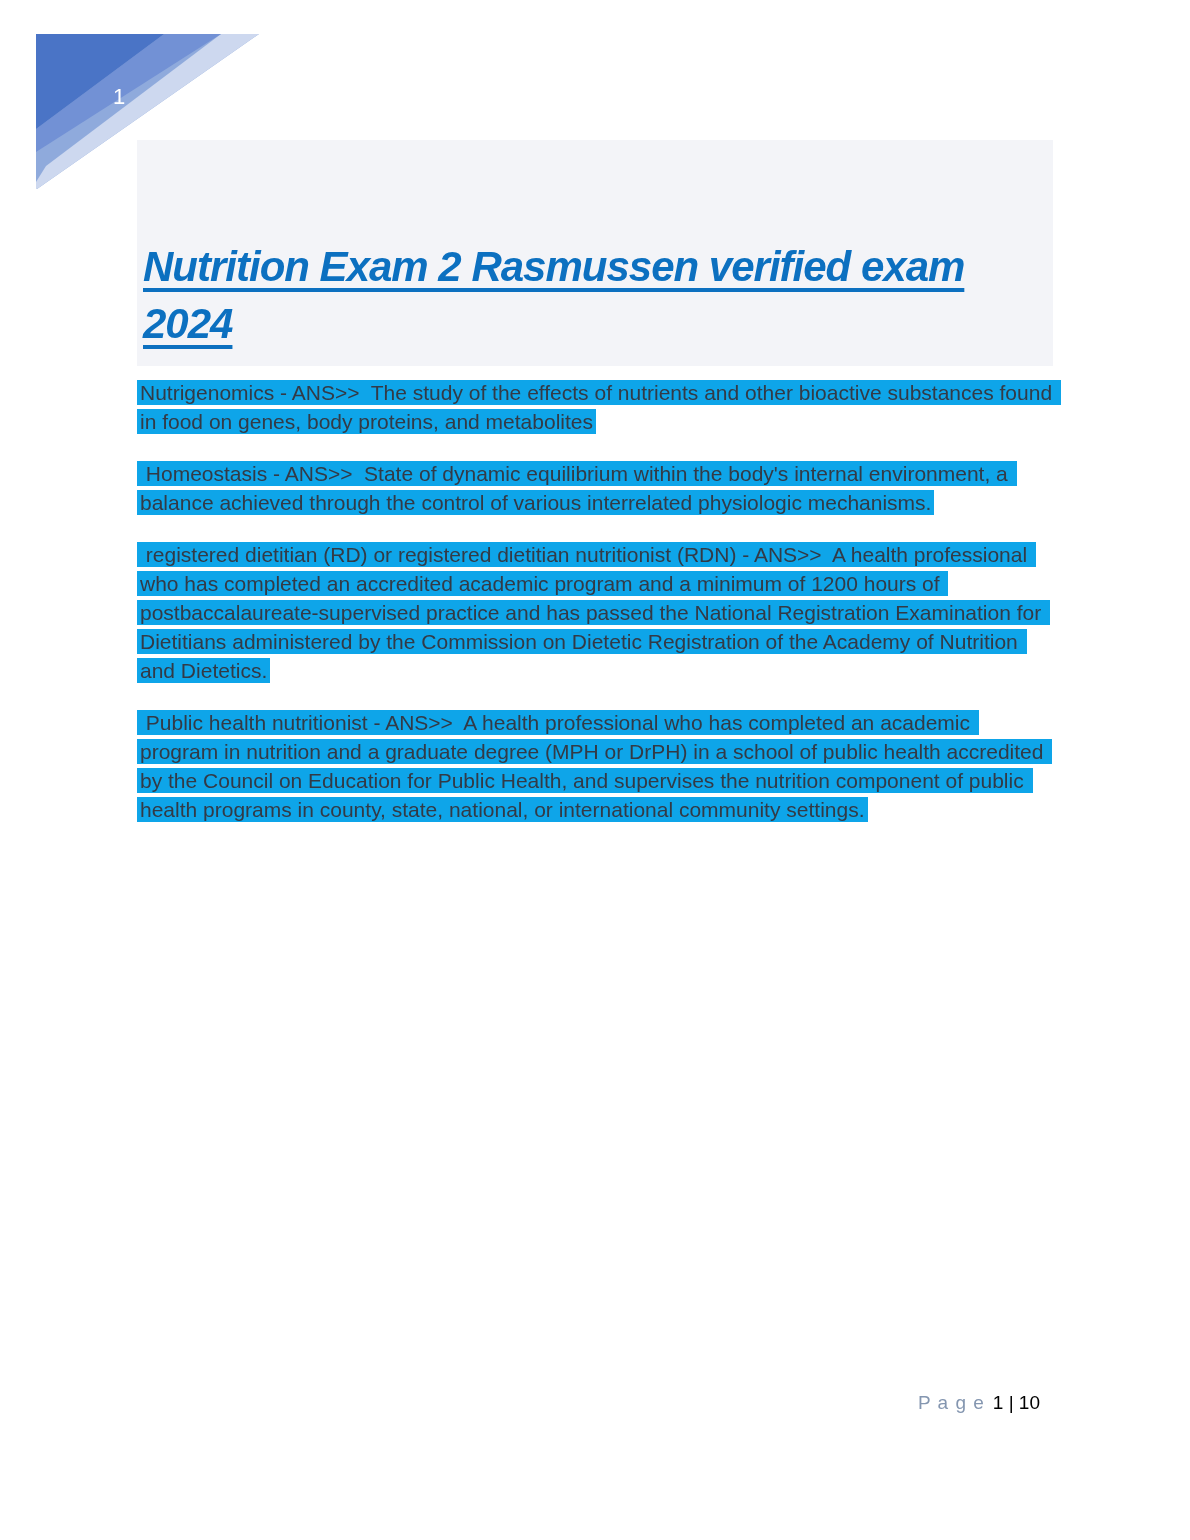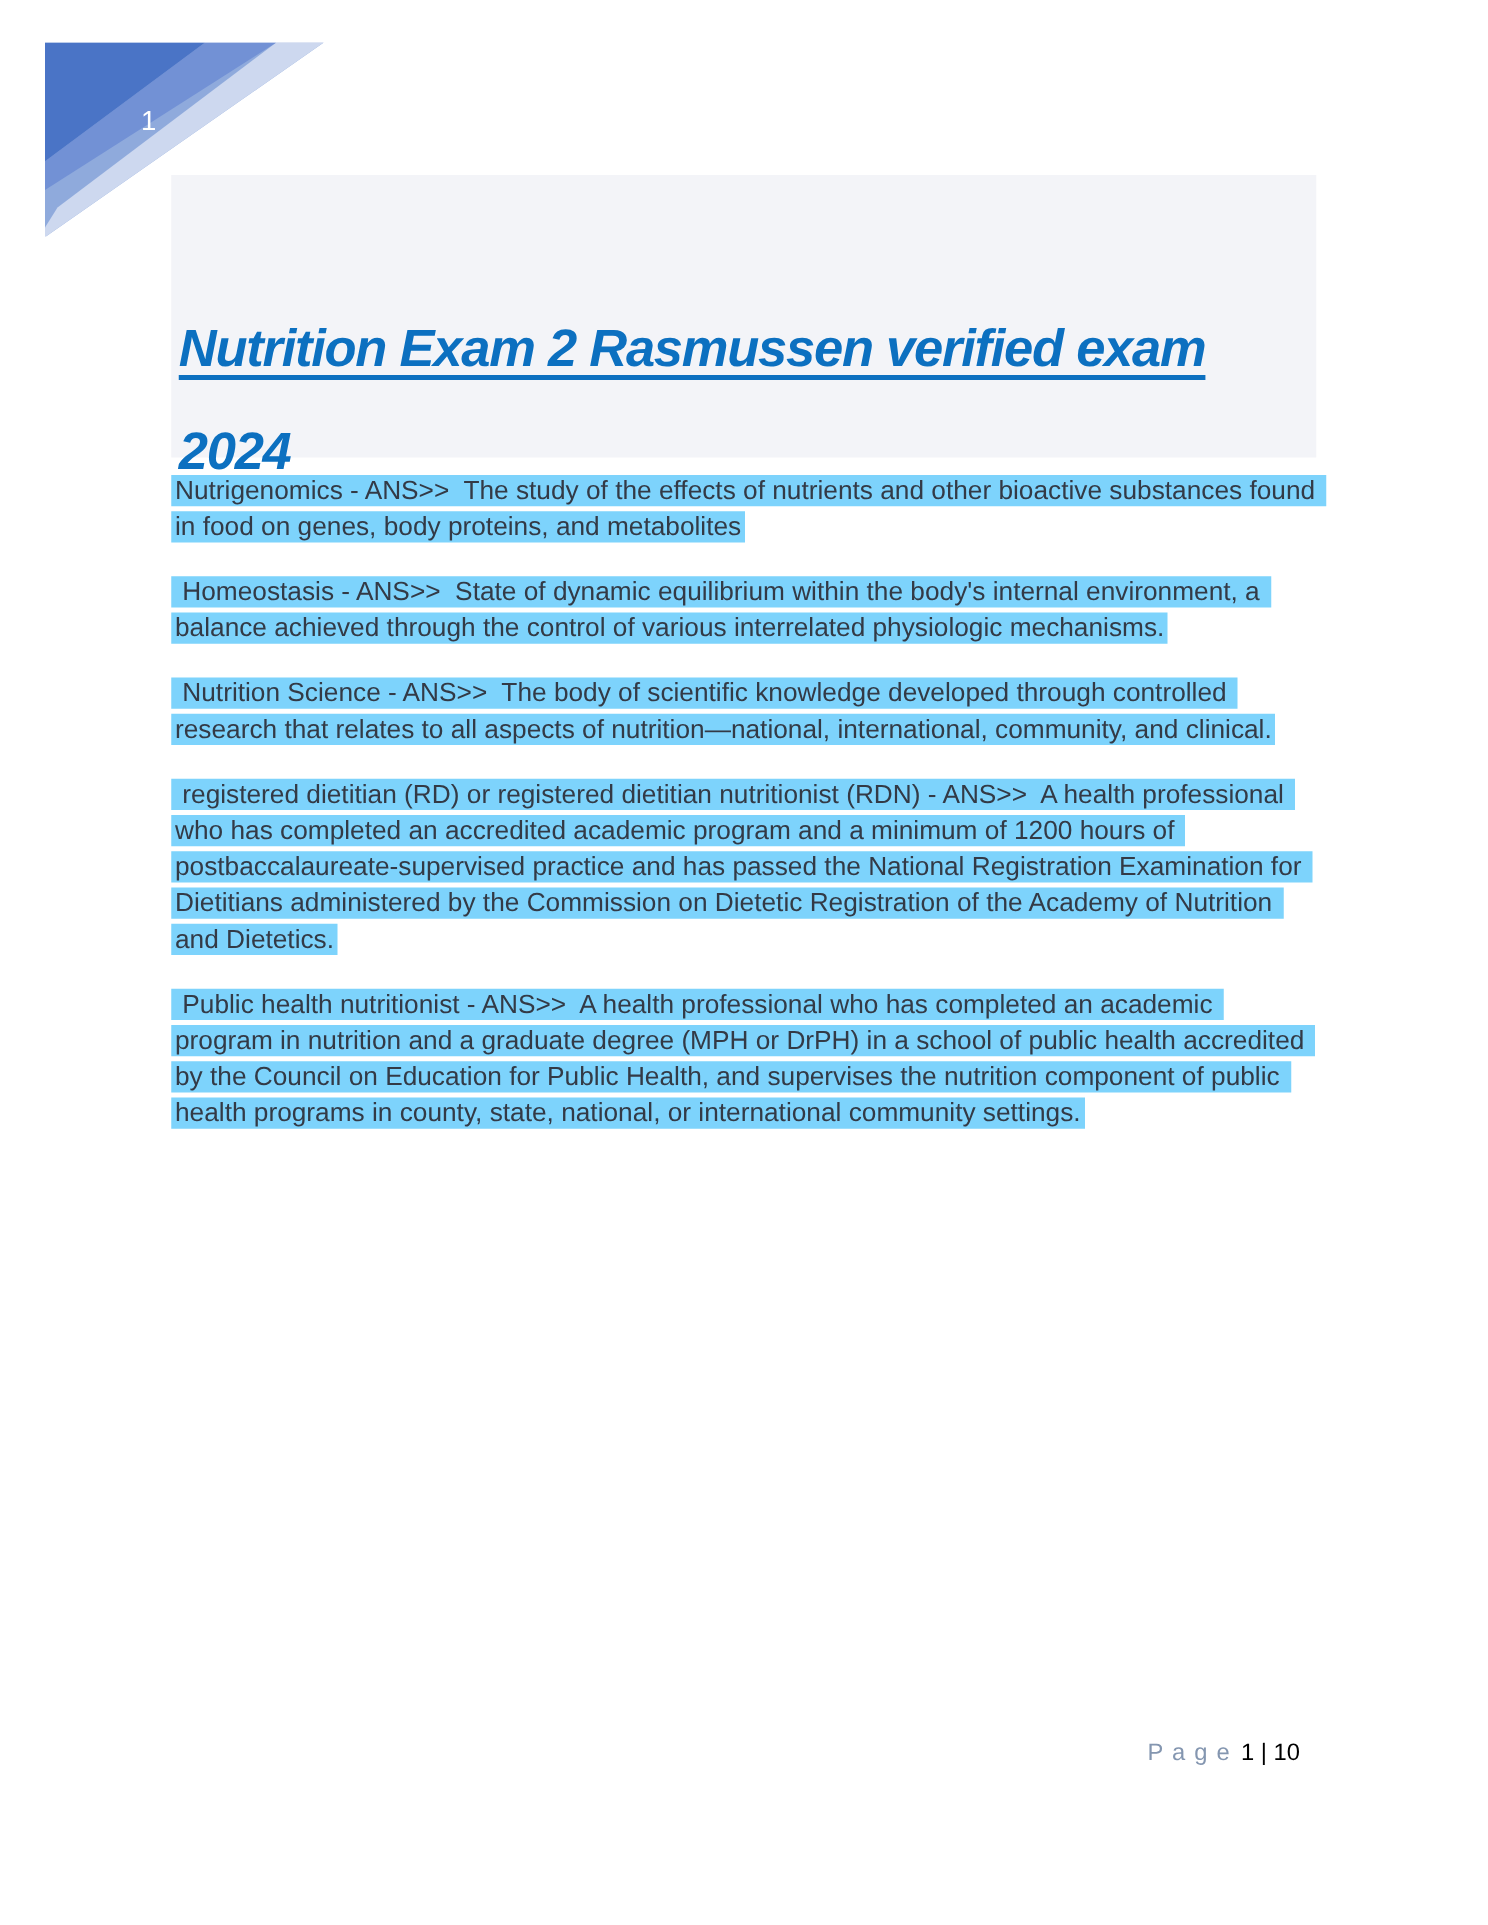--- a/index.html
+++ b/index.html
@@ -39,21 +39,21 @@
     top: 140px;
     width: 916px;
     height: 226px;
     background: #f3f4f8;
     box-sizing: border-box;
     padding: 98px 18px 0 6px;
   }
   .doc-title {
     margin: 0;
     font-size: 42px;
-    line-height: 82px;
+    line-height: 57px;
     font-weight: bold;
     font-style: italic;
     letter-spacing: -1px;
     color: #0c70c0;
     text-decoration: underline;
     text-decoration-thickness: 4px;
     text-underline-offset: 7px;
   }
 
   
@@ -63,21 +63,21 @@
     top: 378px;
     width: 916px;
   }
   .para {
     margin: 0 0 23px 0;
     font-size: 21px;
     line-height: 29px;
     color: #333a46;
   }
   .para .hl {
-    background: #7dd3fc;
+    background: #0ea5e9;
     white-space: pre-wrap;
     padding: 1px 3px;
     -webkit-box-decoration-break: clone;
     box-decoration-break: clone;
   }
 
   
   .footer {
     position: absolute;
     top: 1392px;
@@ -107,20 +107,19 @@
   <div class="corner-page-num">1</div>
 </div>
 
 <div class="title-block">
   <h1 class="doc-title">Nutrition Exam 2 Rasmussen verified exam 2024</h1>
 </div>
 
 <div class="content">
   <p class="para"><span class="hl">Nutrigenomics - ANS&gt;&gt;  The study of the effects of nutrients and other bioactive substances found in food on genes, body proteins, and metabolites</span></p>
   <p class="para"><span class="hl"> Homeostasis - ANS&gt;&gt;  State of dynamic equilibrium within the body's internal environment, a balance achieved through the control of various interrelated physiologic mechanisms.</span></p>
-  <p class="para"><span class="hl"> Nutrition Science - ANS&gt;&gt;  The body of scientific knowledge developed through controlled research that relates to all aspects of nutrition—national, international, community, and clinical.</span></p>
   <p class="para"><span class="hl"> registered dietitian (RD) or registered dietitian nutritionist (RDN) - ANS&gt;&gt;  A health professional who has completed an accredited academic program and a minimum of 1200 hours of postbaccalaureate-supervised practice and has passed the National Registration Examination for Dietitians administered by the Commission on Dietetic Registration of the Academy of Nutrition and Dietetics.</span></p>
   <p class="para"><span class="hl"> Public health nutritionist - ANS&gt;&gt;  A health professional who has completed an academic program in nutrition and a graduate degree (MPH or DrPH) in a school of public health accredited by the Council on Education for Public Health, and supervises the nutrition component of public health programs in county, state, national, or international community settings.</span></p>
 </div>
 
 <div class="footer">
   <span class="page-label">P a g e</span><span class="page-value">1 | 10</span>
 </div>
 
 </body></html>

